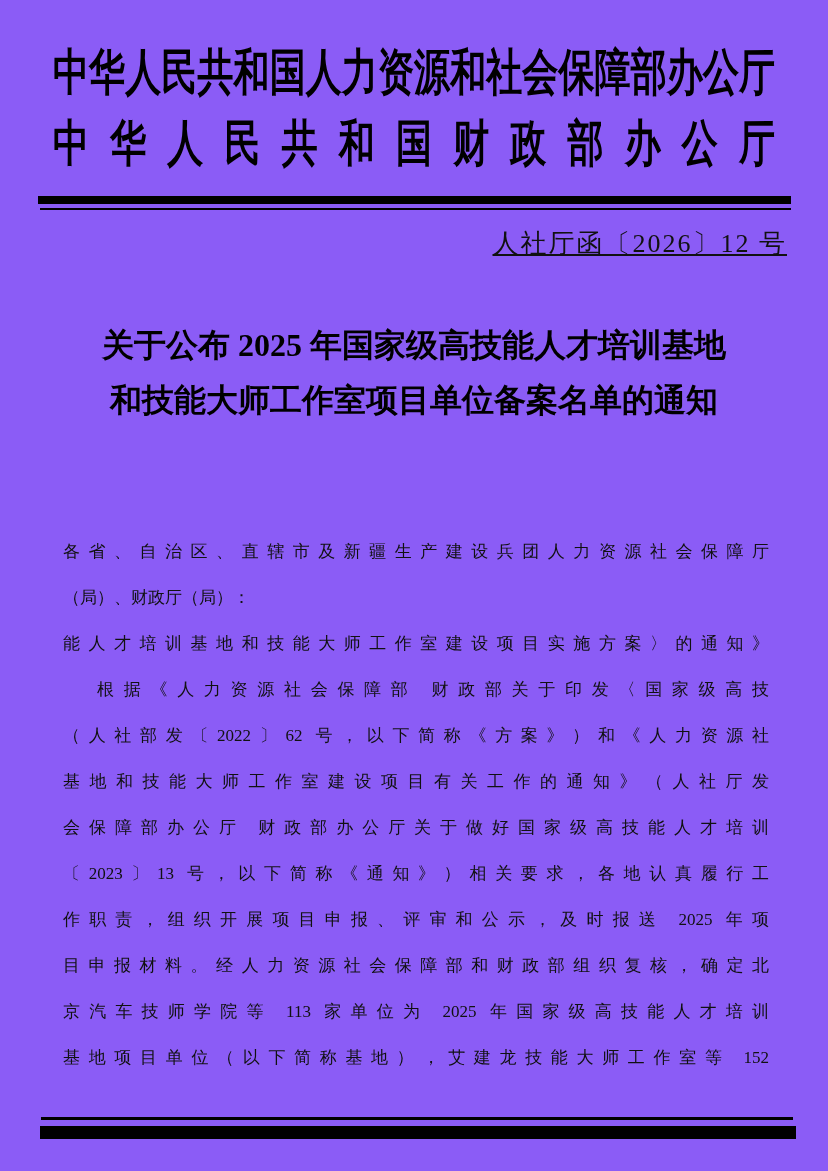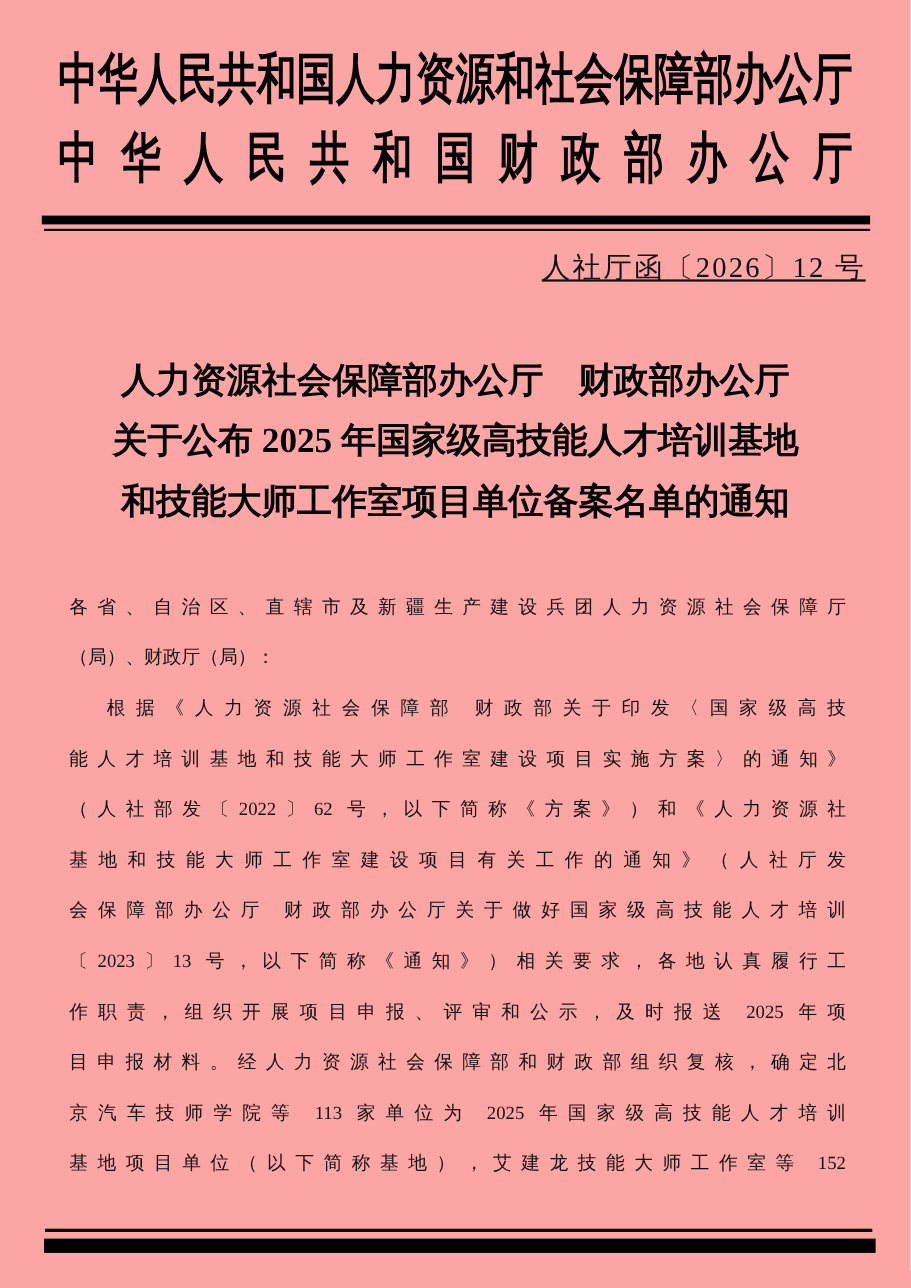--- a/index.html
+++ b/index.html
@@ -4,21 +4,21 @@
 <style>
   html, body {
     margin: 0;
     padding: 0;
     background: #ffffff;
   }
   .page {
     position: relative;
     width: 828px;
     height: 1171px;
-    background: #fca5a5;
+    background: #8b5cf6;
     overflow: hidden;
     font-family: "Liberation Serif", "DejaVu Serif", serif;
     color: #111111;
   }
   
   .letterhead-line {
     position: absolute;
     left: 53px;
     width: 722px;
     height: 50px;
@@ -97,31 +97,30 @@
   <div class="letterhead-line lh1">中华人民共和国人力资源和社会保障部办公厅</div>
 
   <div class="letterhead-line lh2">中华人民共和国财政部办公厅</div>
 
   <div class="rule rule-top-thick"></div>
   <div class="rule rule-top-thin"></div>
 
   <div class="doc-number">人社厅函〔2026〕12 号</div>
 
   <div class="title">
-    <div>人力资源社会保障部办公厅　财政部办公厅</div>
     <div>关于公布 2025 年国家级高技能人才培训基地</div>
     <div>和技能大师工作室项目单位备案名单的通知</div>
   </div>
 
   <div class="body-text">
     <div class="line">各省、自治区、直辖市及新疆生产建设兵团人力资源社会保障厅</div>
     <div class="line no-just">（局）、财政厅（局）：</div>
 
+    <div class="line">能人才培训基地和技能大师工作室建设项目实施方案〉的通知》</div>
     <div class="line indent">根据《人力资源社会保障部 财政部关于印发〈国家级高技</div>
-    <div class="line">能人才培训基地和技能大师工作室建设项目实施方案〉的通知》</div>
     <div class="line">（人社部发〔2022〕62 号，以下简称《方案》）和《人力资源社</div>
     <div class="line">基地和技能大师工作室建设项目有关工作的通知》（人社厅发</div>
     <div class="line">会保障部办公厅 财政部办公厅关于做好国家级高技能人才培训</div>
     <div class="line">〔2023〕13 号，以下简称《通知》）相关要求，各地认真履行工</div>
     <div class="line">作职责，组织开展项目申报、评审和公示，及时报送 2025 年项</div>
     <div class="line">目申报材料。经人力资源社会保障部和财政部组织复核，确定北</div>
     <div class="line">京汽车技师学院等 113 家单位为 2025 年国家级高技能人才培训</div>
     <div class="line">基地项目单位（以下简称基地），艾建龙技能大师工作室等 152</div>
   </div>
 

